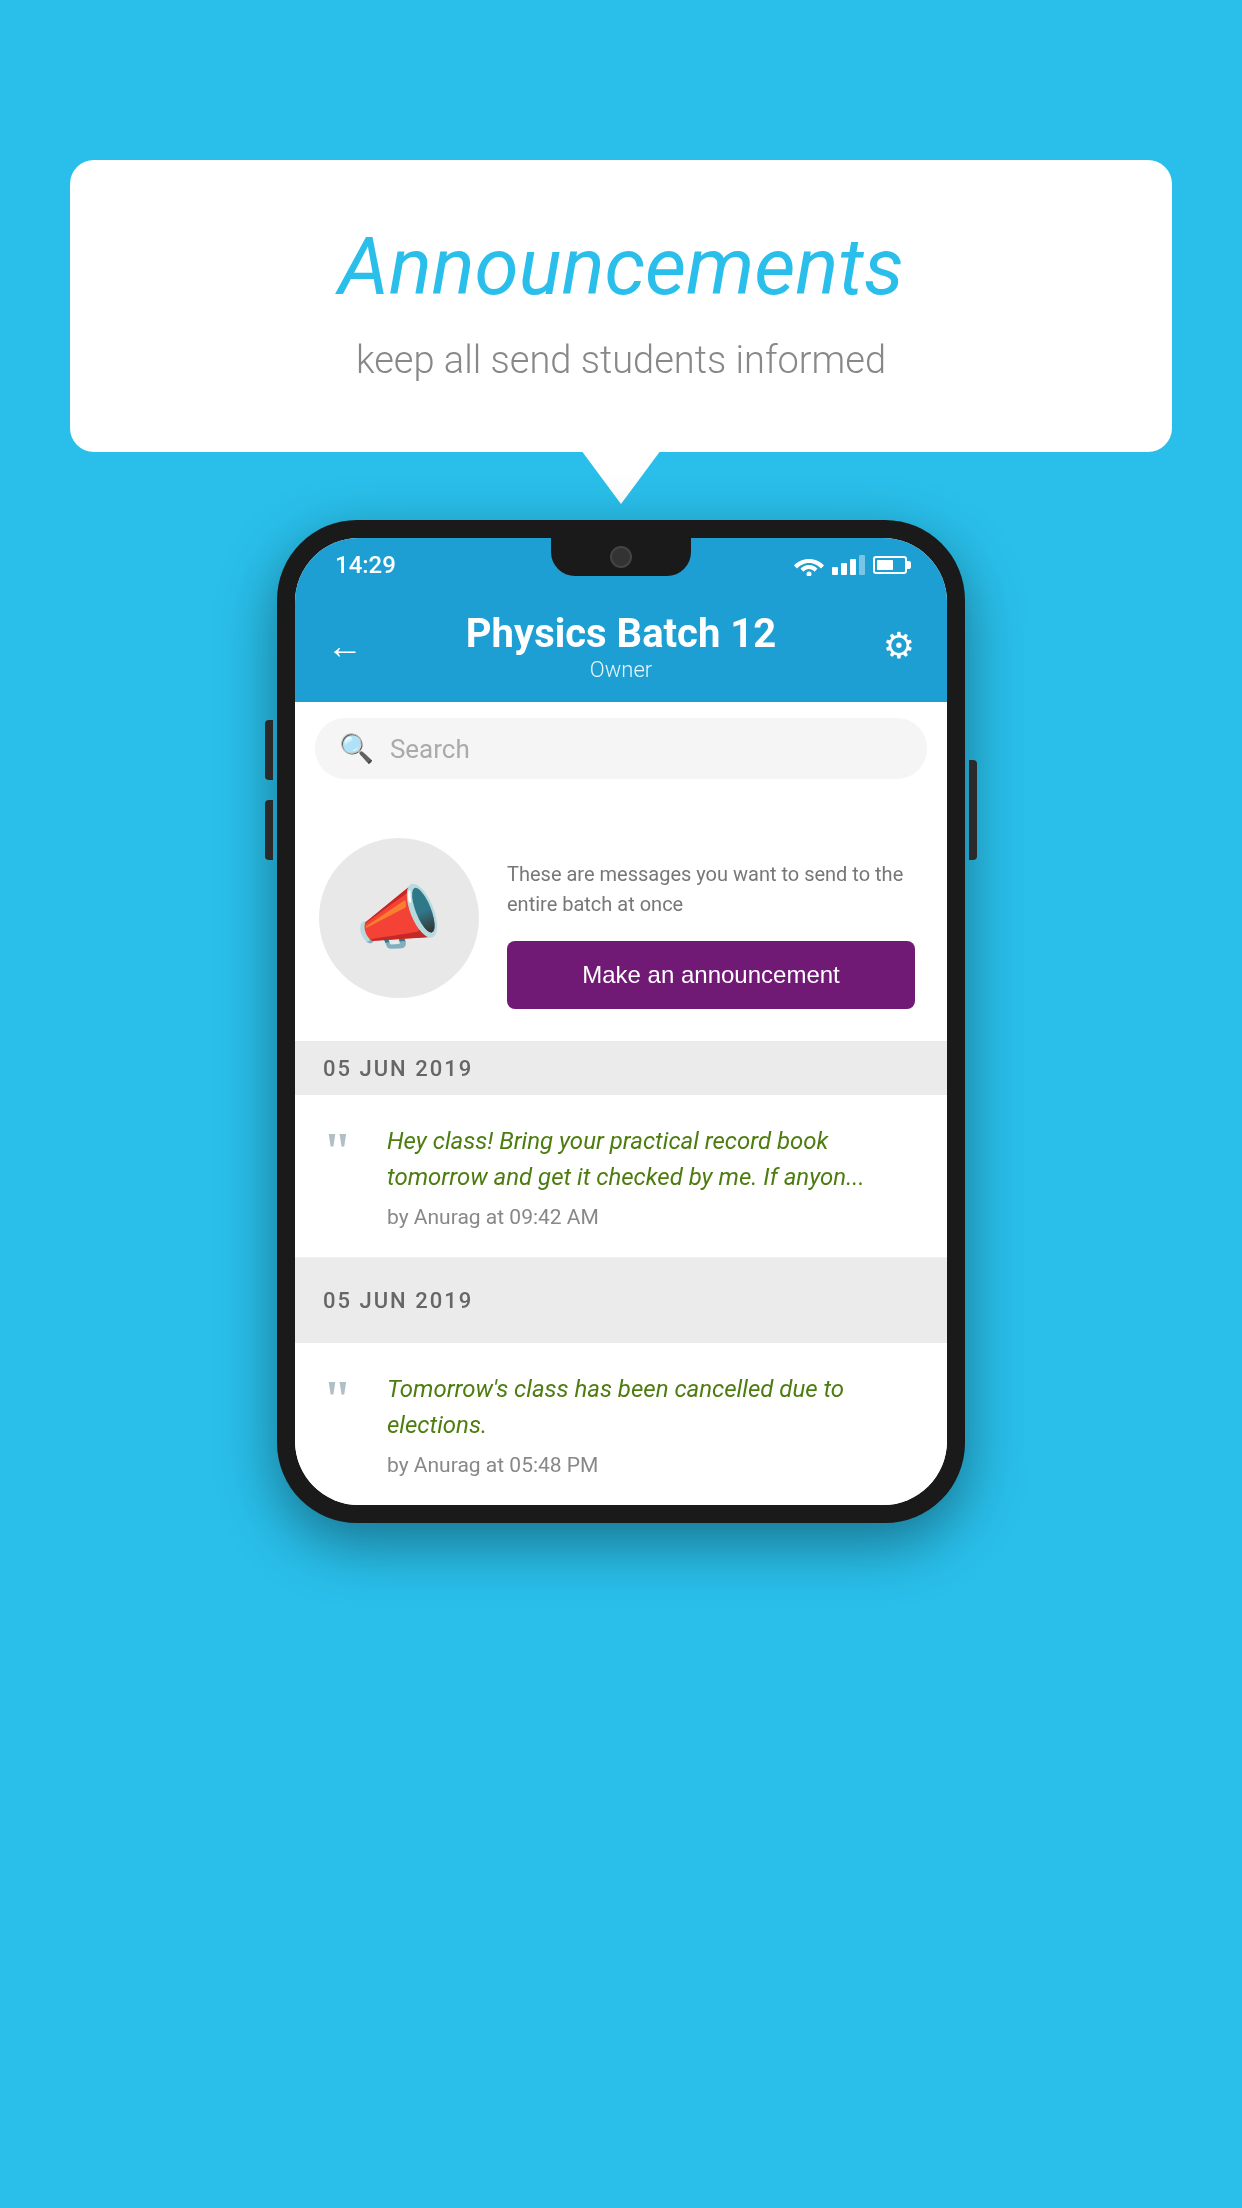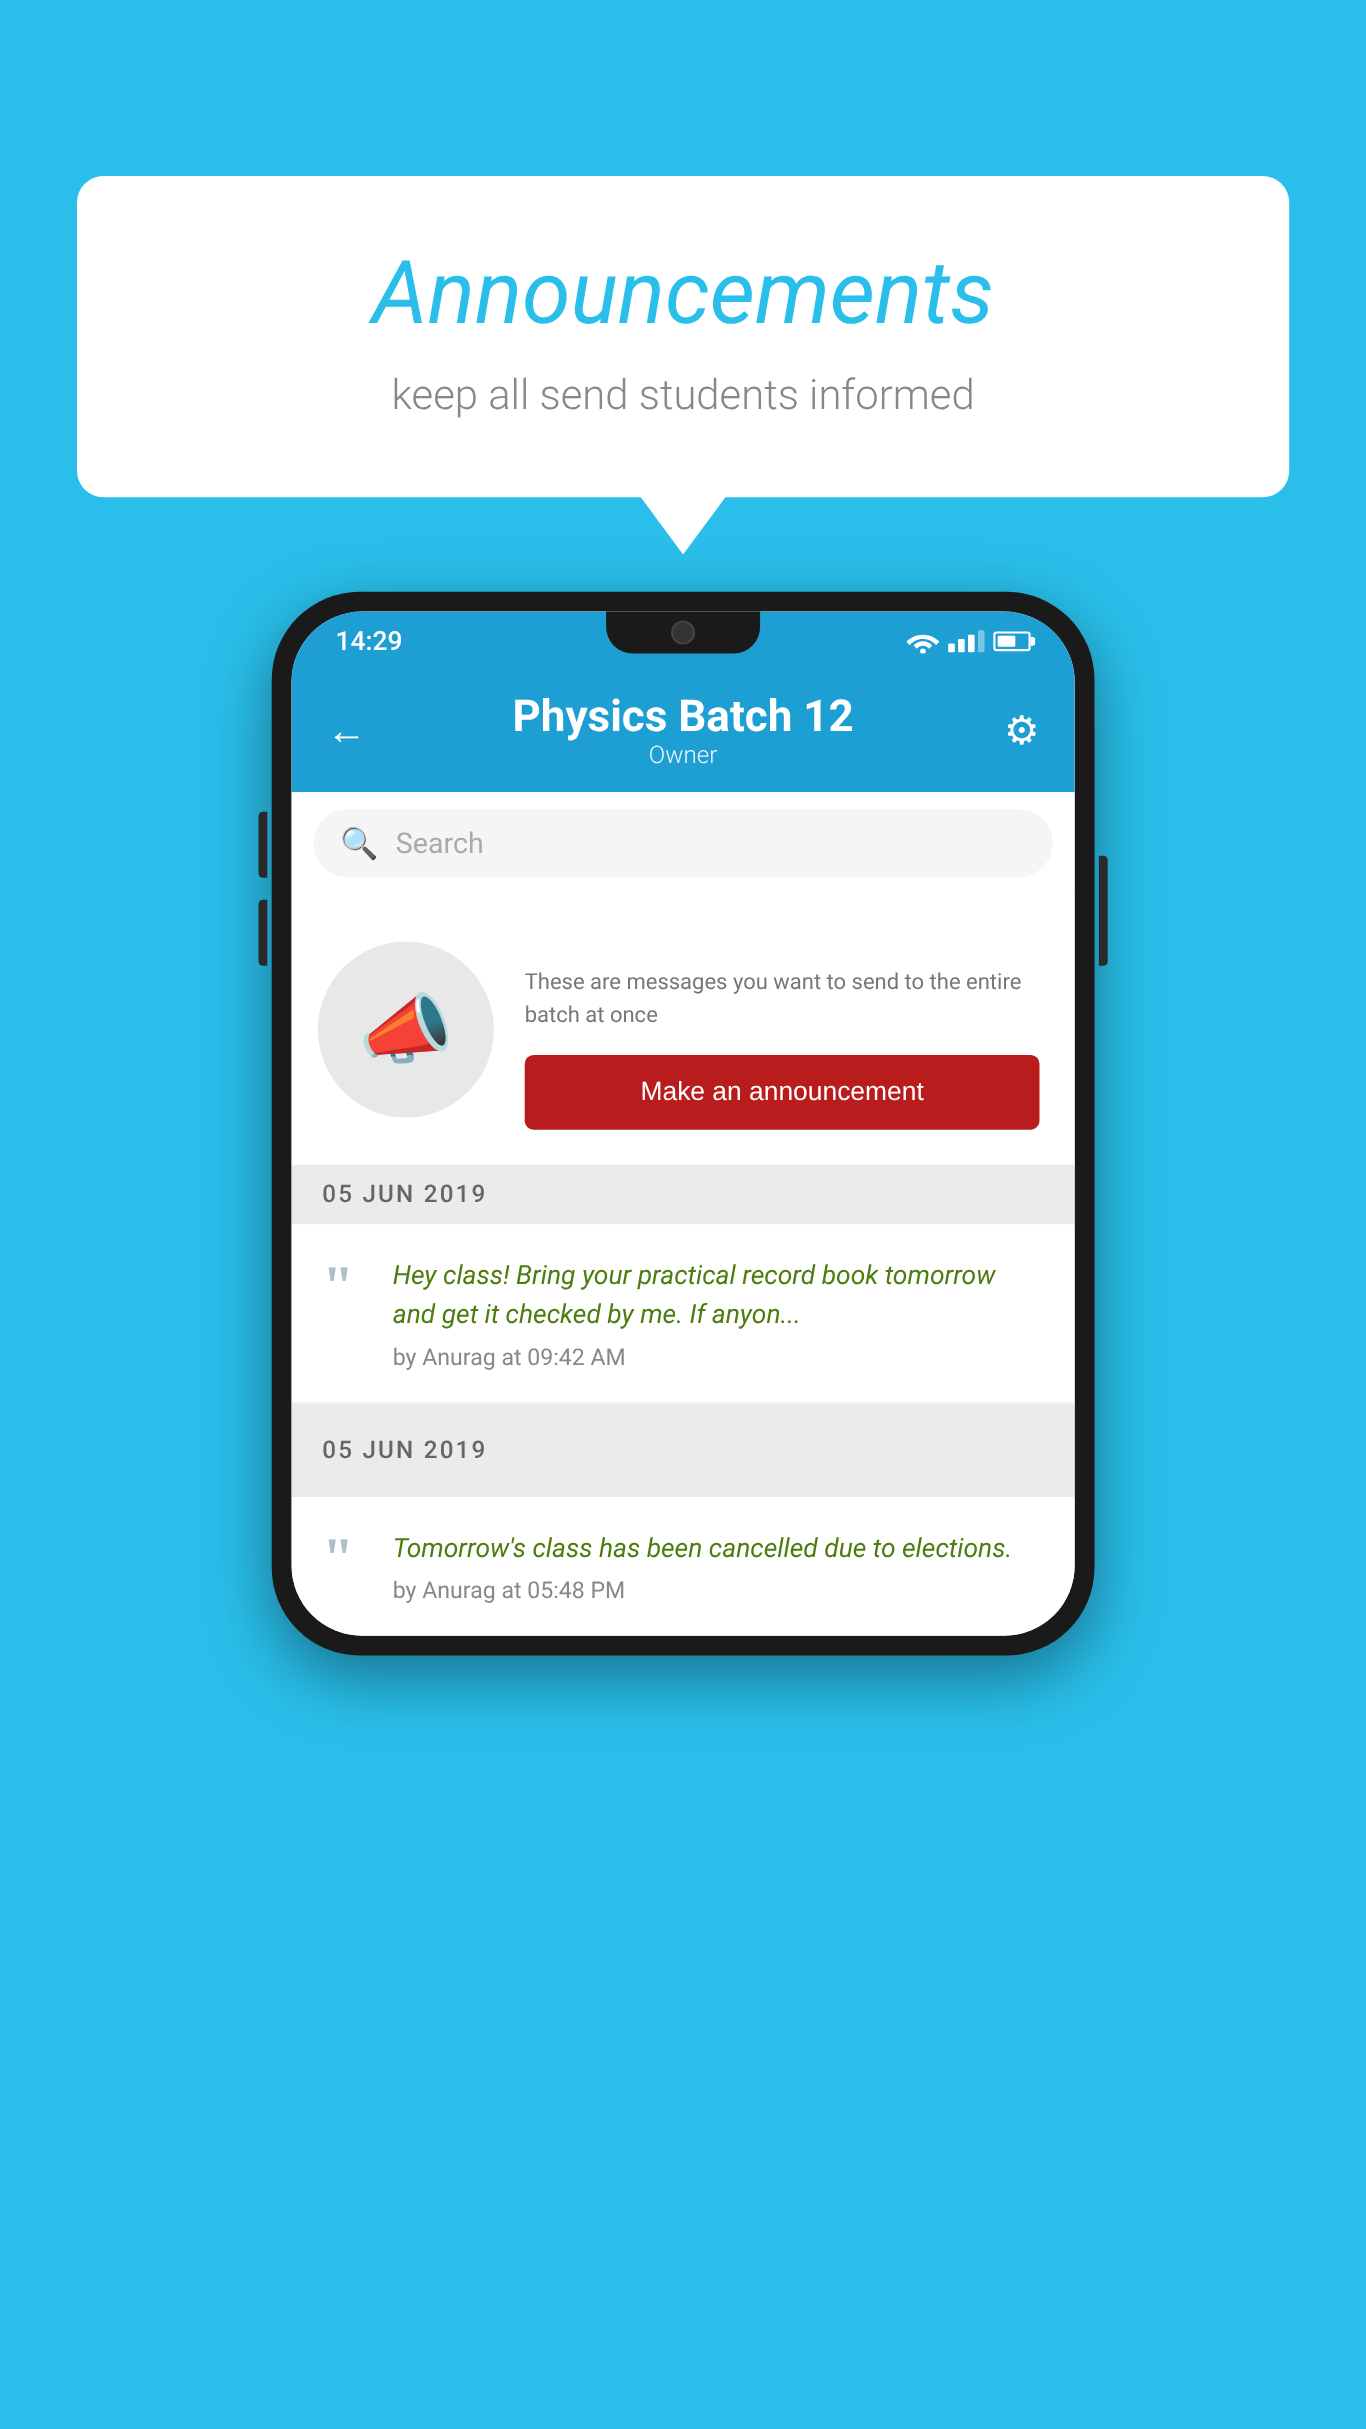--- a/index.html
+++ b/index.html
@@ -52,24 +52,24 @@
 
     .speech-bubble-subtitle {
       color: #888;
       font-size: 38px;
       font-weight: 300;
     }
 
     
     .phone-container {
       position: absolute;
-      top: 538px;
+      top: 520px;
       left: 50%;
       transform: translateX(-50%);
-      width: 748px;
+      width: 688px;
     }
 
     .phone-outer {
       background: #1a1a1a;
       border-radius: 80px;
       padding: 18px;
       position: relative;
       box-shadow: 0 20px 60px rgba(0,0,0,0.4);
     }
 
@@ -330,21 +330,21 @@
 
     .prompt-text {
       color: #777;
       font-size: 20px;
       line-height: 1.5;
       margin-bottom: 22px;
       margin-top: 32px;
     }
 
     .make-announcement-btn {
-      background: #b91c1c;
+      background: #701a75;
       color: white;
       border: none;
       border-radius: 8px;
       padding: 20px 32px;
       font-size: 24px;
       font-weight: 500;
       cursor: pointer;
       width: 100%;
     }
 

